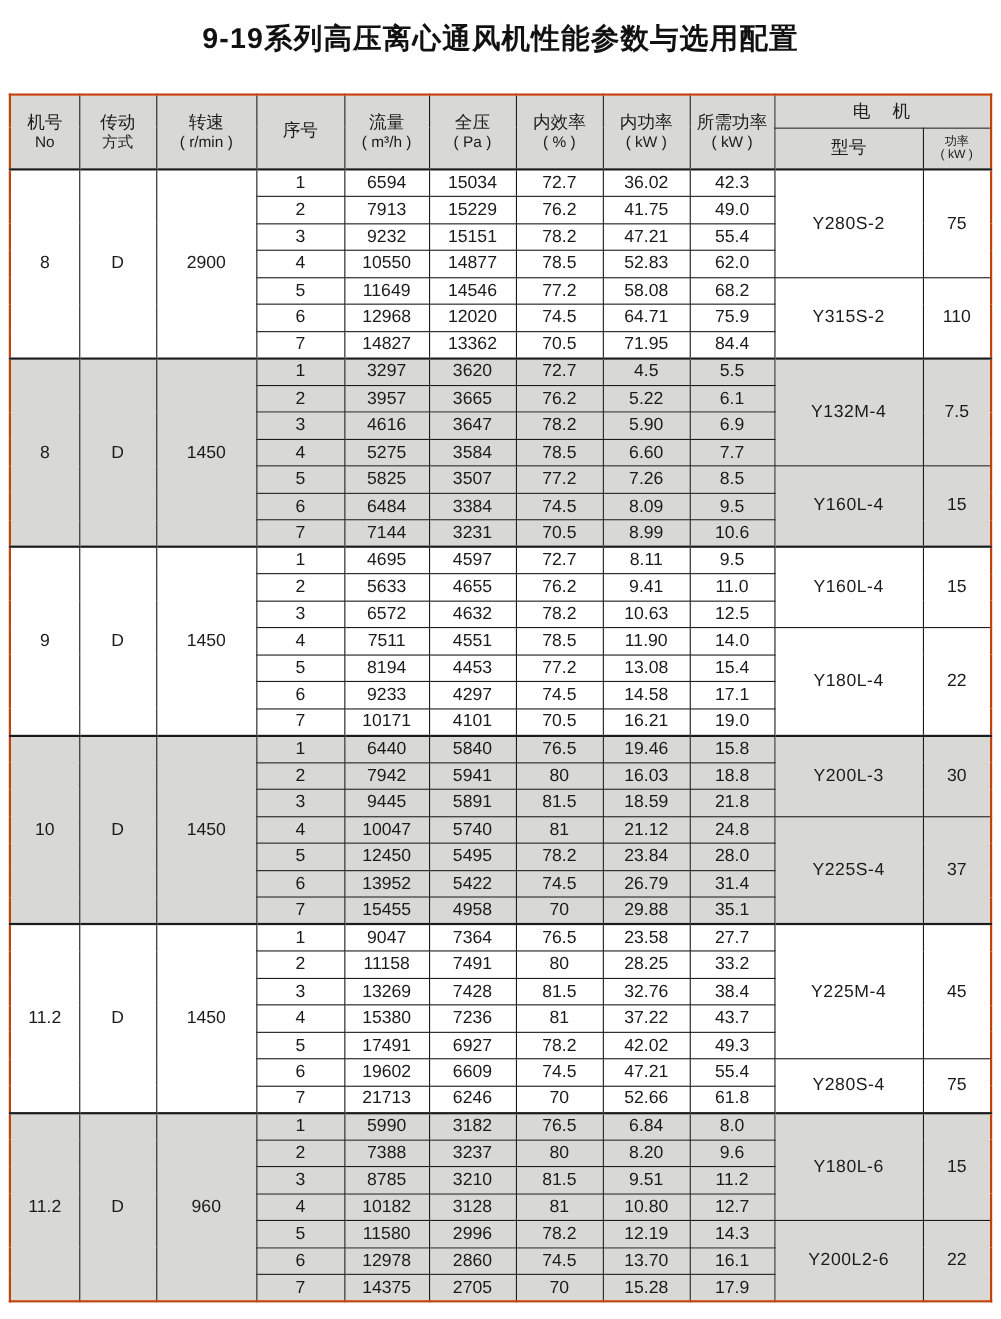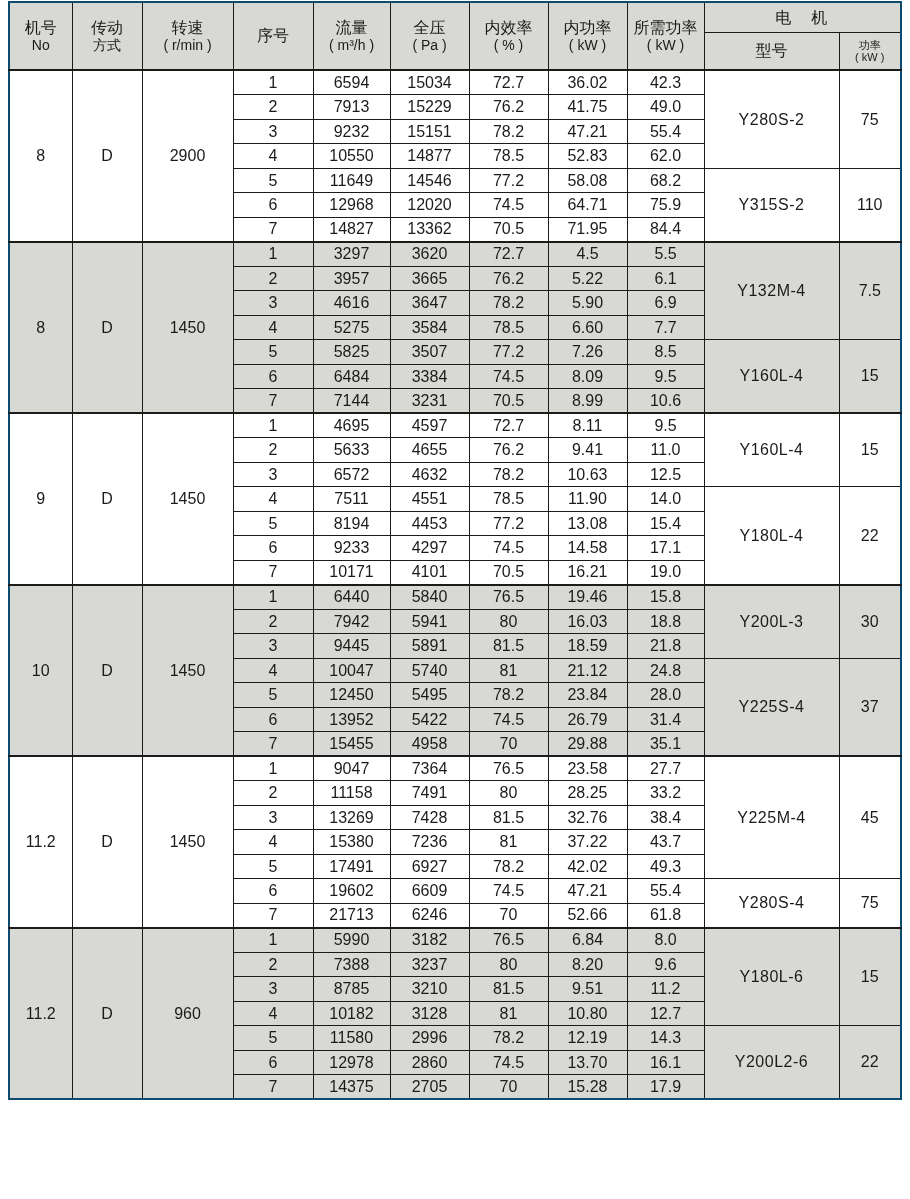--- a/index.html
+++ b/index.html
@@ -16,22 +16,22 @@
     font-size: 26px;
     font-weight: bold;
     padding-top: 18px;
     letter-spacing: 1px;
     color: #111;
   }
   table.perf {
     border-collapse: collapse;
     table-layout: fixed;
     width: 893px;
-    margin: 1px 0 0 8px;
-    border: 2px solid #0c4a6e;
+    margin: 32px 0 0 8px;
+    border: 2px solid #c2410c;
   }
   .perf th, .perf td {
     border: 1px solid #1b1b1b;
     text-align: center;
     vertical-align: middle;
     padding: 0;
     font-size: 16px;
     font-weight: normal;
     line-height: 1.2;
     overflow: hidden;
@@ -46,20 +46,21 @@
   .perf tbody td { height: 24.5px; }
   .perf tbody tr.block-start td { border-top: 2px solid #1b1b1b; }
   .perf tbody tr.shaded td { background: #d8d8d5; }
   .perf tbody td.motor-model { letter-spacing: 0.5px; }
 </style>
 </head>
 <body>
 
 <div class="page">
 
+  <div class="title">9-19系列高压离心通风机性能参数与选用配置</div>
 
   <table class="perf">
     <colgroup>
       <col style="width:63px">
         <col style="width:70px">
         <col style="width:91px">
       <col style="width:80px">
         <col style="width:77px">
         <col style="width:79px">
       <col style="width:79px">

